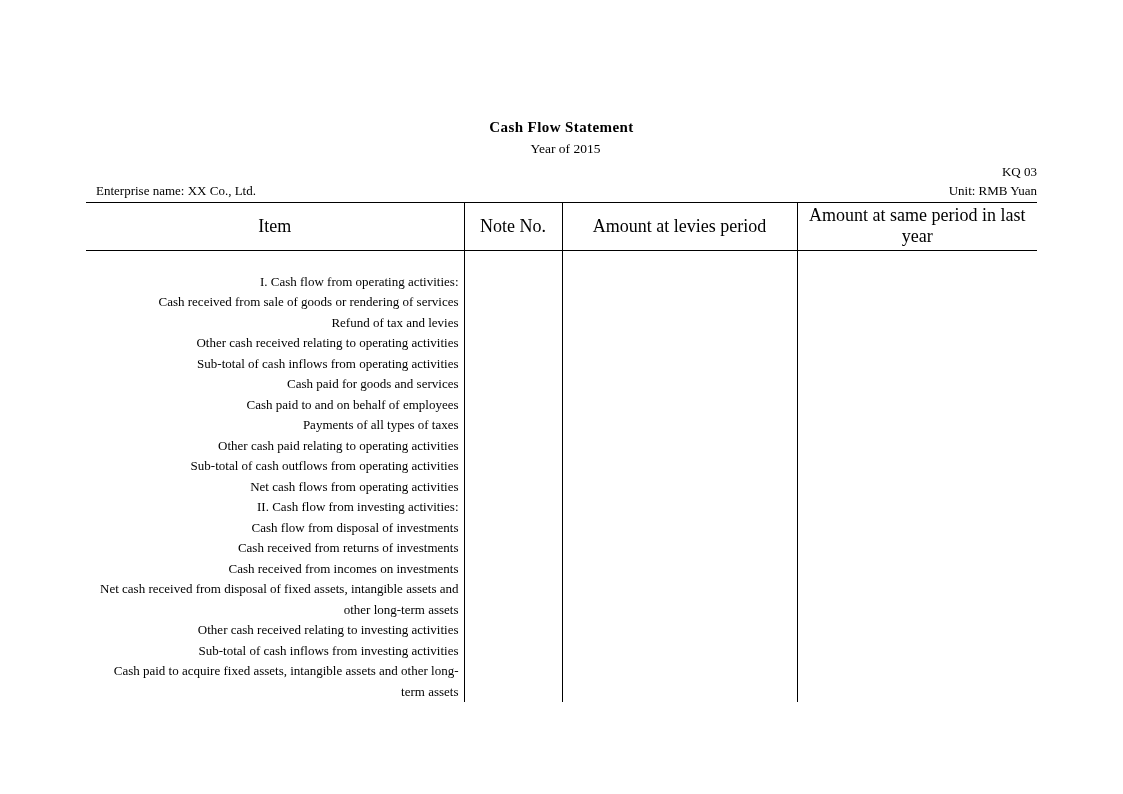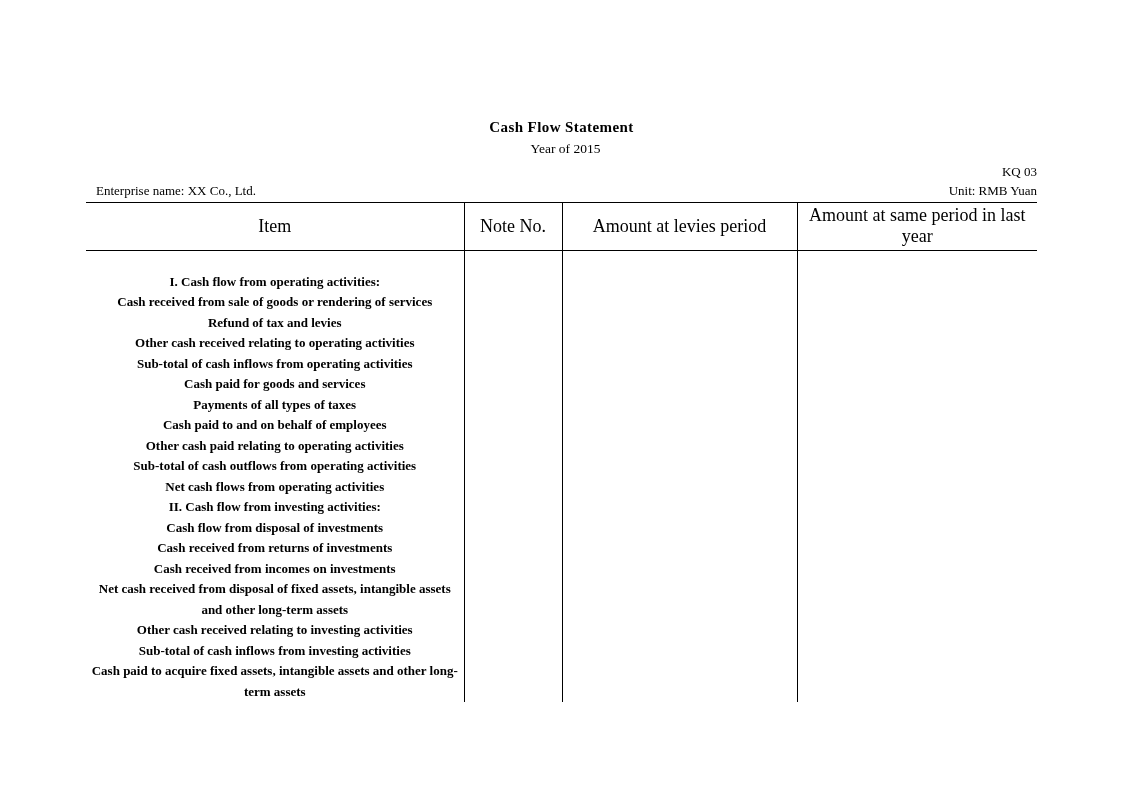--- a/index.html
+++ b/index.html
@@ -110,23 +110,22 @@
     padding: 0 5px;
     height: 20.5px;
     line-height: 20.5px;
     vertical-align: top;
     border-left: 1px solid #000;
     border-top: none;
     border-bottom: none;
   }
   table.cf tbody td.item-cell {
     border-left: none;
-    text-align: center;
+    text-align: right;
     white-space: nowrap;
-    font-weight: bold;
   }
   table.cf tbody td.item-cell.wrap {
     white-space: normal;
     margin-left: 29px;
   }
   table.cf tbody tr.tall td {
     height: 41px;
   }
   table.cf tbody tr.tall td.item-cell {
     line-height: 20.5px;
@@ -206,27 +205,27 @@
             <td></td>
             <td></td>
           </tr>
           <tr>
             <td class="item-cell">Cash paid for goods and services</td>
             <td></td>
             <td></td>
             <td></td>
           </tr>
           <tr>
+            <td class="item-cell">Cash paid to and on behalf of employees</td>
+            <td></td>
+            <td></td>
+            <td></td>
+          </tr>
+          <tr>
             <td class="item-cell">Payments of all types of taxes</td>
-            <td></td>
-            <td></td>
-            <td></td>
-          </tr>
-          <tr>
-            <td class="item-cell">Cash paid to and on behalf of employees</td>
             <td></td>
             <td></td>
             <td></td>
           </tr>
           <tr>
             <td class="item-cell">Other cash paid relating to operating activities</td>
             <td></td>
             <td></td>
             <td></td>
           </tr>

